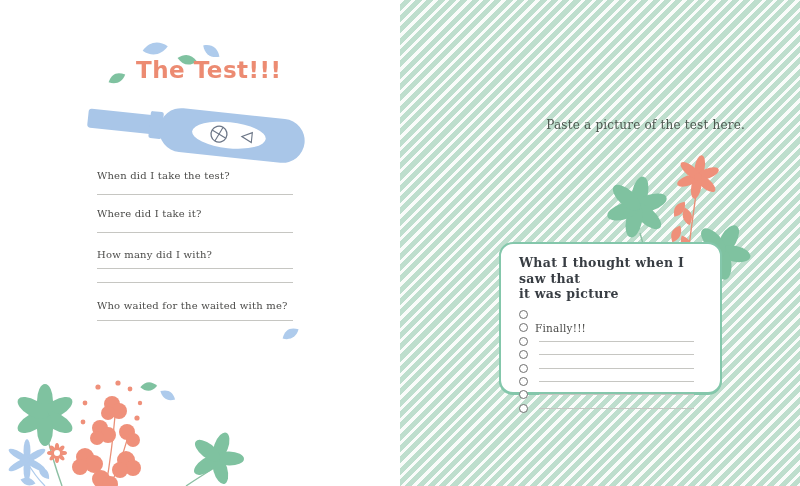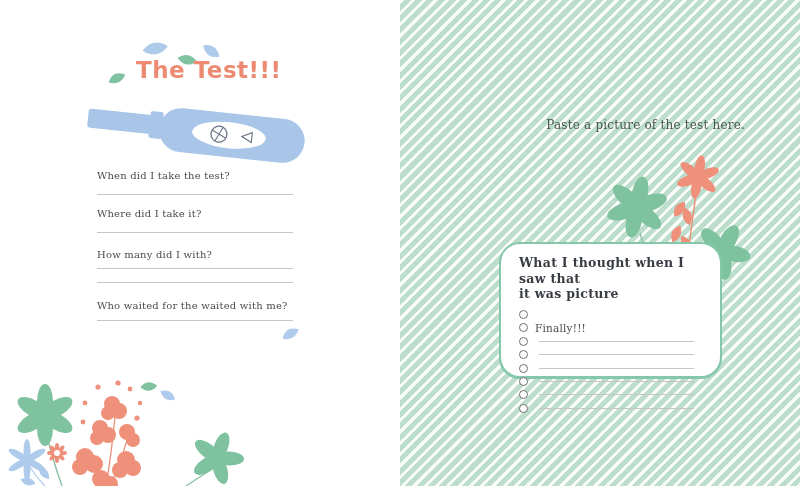--- a/index.html
+++ b/index.html
@@ -30,22 +30,22 @@
     position:absolute;left:400px;top:0;width:400px;height:486px;
     background:repeating-linear-gradient(135deg,
       #FAFCFA 0px, #FAFCFA 3px,
       #BEDECD 3px, #BEDECD 8px);
   }
   .photo-caption{
     position:absolute;left:145px;top:118px;width:200px;text-align:right;
     font-size:12px;color:#4D574F;letter-spacing:0.2px;white-space:nowrap;
   }
   .thoughts-box{
-    position:absolute;left:99px;top:242px;width:223px;height:136px;
-    background:#ffffff;border:2px solid #84C7AB;border-radius:21px;
+    position:absolute;left:99px;top:242px;width:223px;height:152px;
+    background:#ffffff;border:2px solid #84C7AB;border-radius:14px;
     box-sizing:border-box;padding:11px 26px 12px 18px;
     box-shadow:0 1px 0 #84C7AB;
   }
   .thoughts-box-title{
     font-size:12.5px;font-weight:bold;color:#383D43;line-height:1.25;
     letter-spacing:0.3px;margin-bottom:6px;
   }
   .thought-item{display:flex;align-items:center;height:13.4px;}
   .item-circle{
     width:7px;height:7px;border:1.2px solid #6F6F6F;border-radius:50%;

